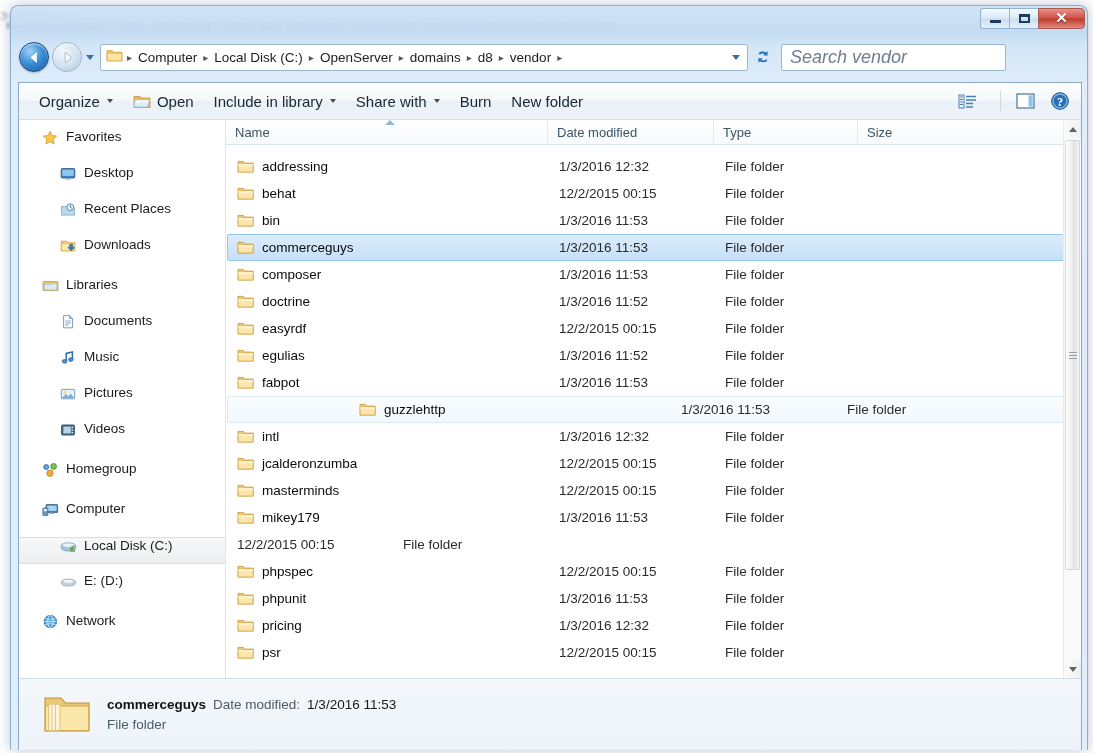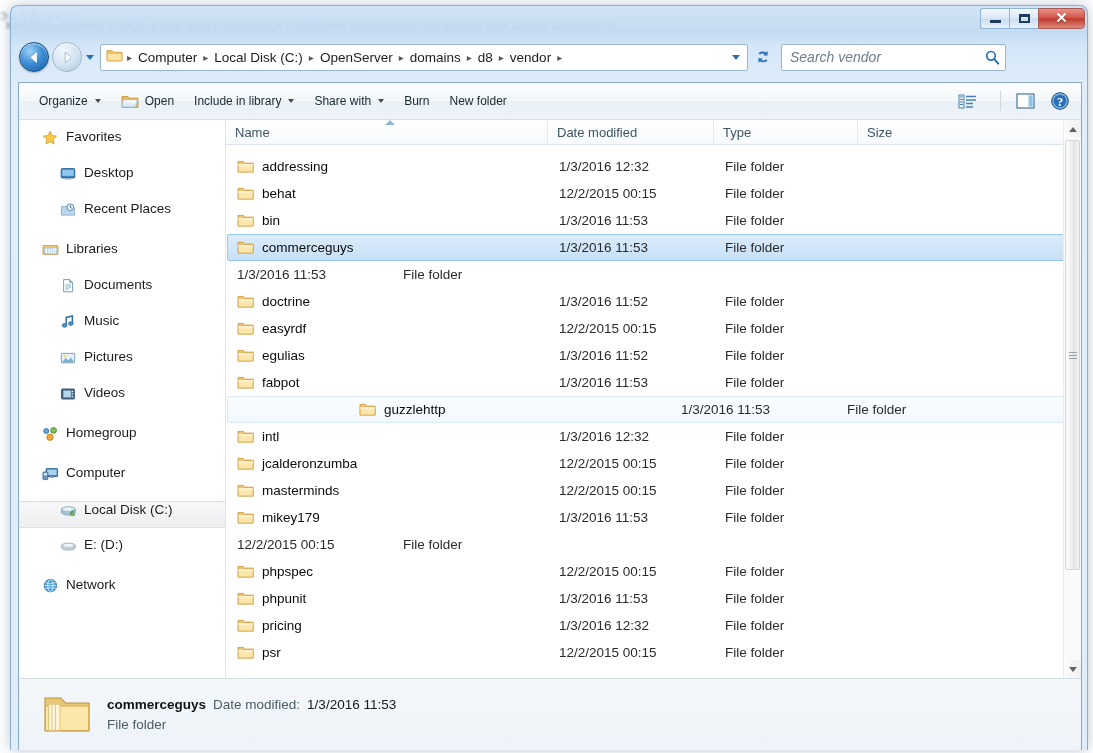--- a/index.html
+++ b/index.html
@@ -197,21 +197,21 @@
     margin-left: 6px;
     background: #fff;
     border: 1px solid #9ab6cc;
     border-radius: 2px;
     display: flex; align-items: center;
     padding: 0 4px 0 8px;
   }
   #search-input {
     flex: 1; border: none; outline: none;
     font-family: "Liberation Sans", sans-serif;
-    font-size: 14px;
+    font-size: 18px;
     color: #c2410c;
     background: transparent;
   }
   #search-input::placeholder { color: #6e7e8e; font-style: italic; }
 
   
   #client {
     position: absolute;
     left: 7px; top: 76px;
     width: 1064px; height: 668px;
@@ -230,21 +230,21 @@
     border-bottom: 1px solid #d3dde6;
     display: flex;
     align-items: center;
     padding: 0 4px 0 10px;
     flex: none;
   }
   .cmd {
     display: flex; align-items: center;
     height: 27px;
     padding: 0 9px;
-    font-size: 12px;
+    font-size: 15px;
     color: #19272f;
     border: 1px solid transparent;
     border-radius: 3px;
     cursor: pointer;
     white-space: nowrap;
   }
   .cmd .caret {
     width: 0; height: 0;
     border-left: 3.5px solid transparent;
     border-right: 3.5px solid transparent;
@@ -615,20 +615,30 @@
             <span class="nav-ico">
               <svg width="16" height="16" viewBox="0 0 16 16">
                 <path d="M1.4 4.6 h6.4 l.9 1.3 h5.9 v7.2 H1.4 Z" fill="#bcd8ee" stroke="#7fa6c6" stroke-width=".8"></path>
                 <circle cx="10.3" cy="5.2" r="3.4" fill="#eef6fc" stroke="#5a87ae" stroke-width="1"></circle>
                 <path d="M10.3 3.1 v2.2 l1.6 1" stroke="#3b6c95" stroke-width="1" fill="none"></path>
               </svg>
             </span>
             <span>Recent Places</span>
           </div>
 
+          <div class="nav-item child">
+            <span class="nav-ico">
+              <svg width="16" height="16" viewBox="0 0 16 16">
+                <path d="M1.2 3.2 h5.4 l1.2 1.5 H14.8 v8.2 H1.2 Z" fill="#f4ce77" stroke="#cf9d3e" stroke-width=".8"></path>
+                <path d="M1.4 5.6 h13.2 v7.1 H1.4 Z" fill="#fde7ae" stroke="#dcae52" stroke-width=".7"></path>
+                <path d="M9.8 6.4 h2.8 v3 h1.8 l-3.2 3.3 L8 9.4 h1.8 Z" fill="#2f7fc4" stroke="#1d5b94" stroke-width=".7"></path>
+              </svg>
+            </span>
+            <span>Downloads</span>
+          </div>
 
           <div class="nav-gap"></div>
 
           <div class="nav-item">
             <span class="nav-ico">
               <svg width="17" height="16" viewBox="0 0 17 16">
                 <rect x="1" y="3.6" width="15" height="9" rx="1" fill="#f0c86f" stroke="#c39739" stroke-width=".8"></rect>
                 <rect x="2.2" y="5.6" width="12.6" height="6.4" fill="#d9ecf8" stroke="#9cbed6" stroke-width=".6"></rect>
                 <rect x="3.4" y="6.6" width="2" height="4.6" fill="#ffffff" stroke="#a8c5da" stroke-width=".5"></rect>
                 <rect x="6.1" y="6.6" width="2" height="4.6" fill="#ffffff" stroke="#a8c5da" stroke-width=".5"></rect>
@@ -827,20 +837,30 @@
                       <path d="M1.3 5.1 h14.7 v2.1 H1.3 Z" fill="#fdf1cd"></path>
                     </svg>
                   </span>
                   <span>commerceguys</span>
                 </div>
                 <div class="cell-date">1/3/2016 11:53</div>
                 <div class="cell-type">File folder</div>
                 <div class="cell-size"></div>
               </div>
               <div class="row">
+                <div class="cell-name">
+                  <span class="fico">
+                    <svg width="17" height="15" viewBox="0 0 17 15">
+                      <path d="M1 2.4 h5.3 l1.4 1.7 H16.2 v9 H1 Z" fill="#eec878" stroke="#c79434" stroke-width=".8"></path>
+                      <path d="M1.3 5.1 h14.7 v7.8 H1.3 Z" fill="#fde6ac" stroke="#dbae55" stroke-width=".7"></path>
+                      <path d="M1.3 5.1 h14.7 v2.1 H1.3 Z" fill="#fdf1cd"></path>
+                    </svg>
+                  </span>
+                  <span>composer</span>
+                </div>
                 <div class="cell-date">1/3/2016 11:53</div>
                 <div class="cell-type">File folder</div>
                 <div class="cell-size"></div>
               </div>
               <div class="row">
                 <div class="cell-name">
                   <span class="fico">
                     <svg width="17" height="15" viewBox="0 0 17 15">
                       <path d="M1 2.4 h5.3 l1.4 1.7 H16.2 v9 H1 Z" fill="#eec878" stroke="#c79434" stroke-width=".8"></path>
                       <path d="M1.3 5.1 h14.7 v7.8 H1.3 Z" fill="#fde6ac" stroke="#dbae55" stroke-width=".7"></path>

